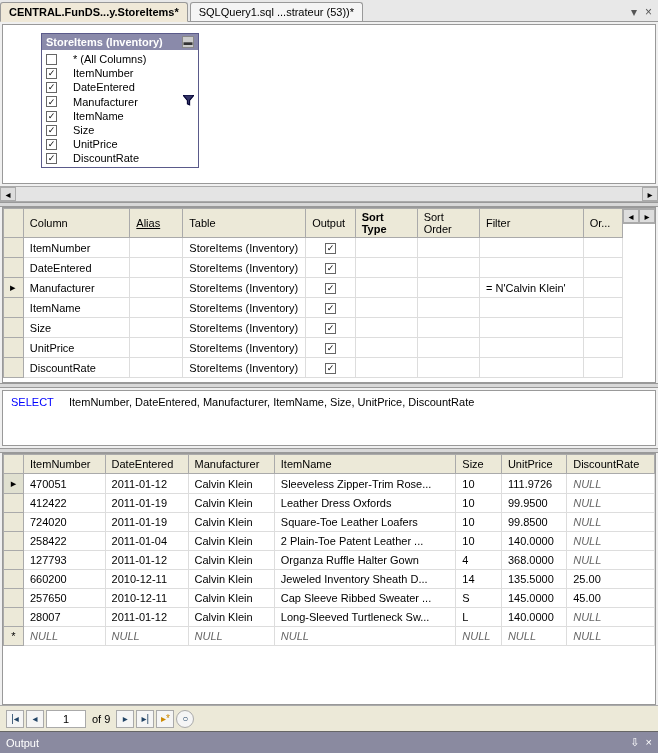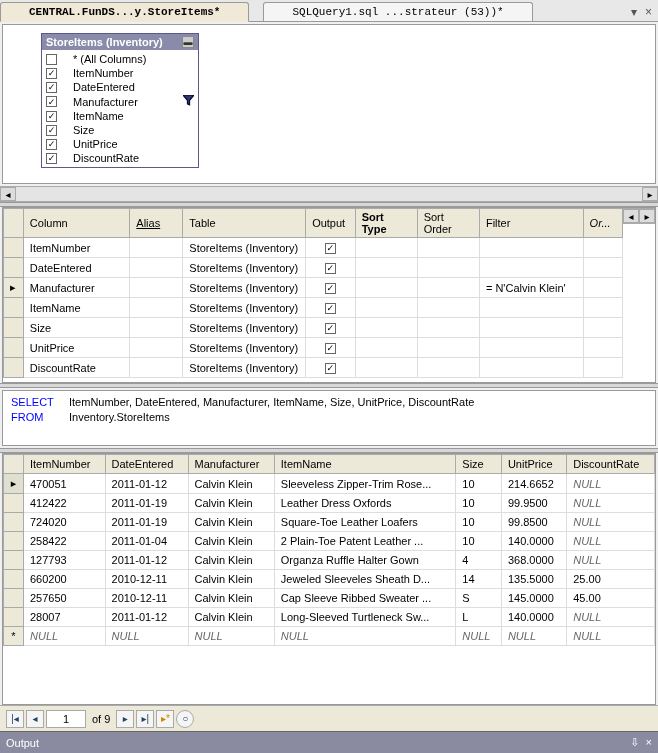--- a/index.html
+++ b/index.html
@@ -1,19 +1,19 @@
 <!DOCTYPE html>
 <html><head>
 <meta charset="utf-8">
 <style>
 * { box-sizing: border-box; margin: 0; padding: 0; font-family: Tahoma, Arial, sans-serif; font-size: 11px; }
 body { width: 658px; height: 753px; background: #f0f0f0; display: flex; flex-direction: column; overflow: hidden; }
 
 .tab-bar { display: flex; background: #e8e8e8; border-bottom: 1px solid #999; height: 22px; align-items: flex-end; }
-.tab { padding: 3px 28px; border: 1px solid #999; border-bottom: none; background: #f5f5f5; margin-right: 14px; cursor: pointer; border-radius: 3px 3px 0 0; font-family: Liberation Mono, monospace; }
+.tab { padding: 3px 8px; border: 1px solid #999; border-bottom: none; background: #f5f5f5; margin-right: 2px; cursor: pointer; border-radius: 3px 3px 0 0; }
 .tab.active { background: #f0e9d8; font-weight: bold; border-bottom: 1px solid #f0e9d8; margin-bottom: -1px; }
 .tab-close { margin-left: auto; display: flex; gap: 4px; padding: 2px 4px; }
 .tab-close span { cursor: pointer; color: #555; font-size: 12px; padding: 0 2px; }
 
 .diagram-pane { background: #fff; border: 1px solid #999; height: 160px; position: relative; margin: 2px; overflow: auto; }
 .table-box { position: absolute; left: 38px; top: 8px; width: 158px; border: 1px solid #5a5a8a; background: #fff; }
 .table-box-header { background: #8a8aaa; color: #fff; padding: 2px 4px; display: flex; justify-content: space-between; align-items: center; font-weight: bold; }
 .table-box-close { cursor: pointer; background: #ccc; color: #333; width: 12px; height: 12px; text-align: center; line-height: 11px; border: 1px solid #888; font-size: 9px; }
 .table-box-body { padding: 2px; }
 .field-row { display: flex; align-items: center; padding: 1px 2px; gap: 16px; }
@@ -127,21 +127,21 @@
       <thead>
           <tr id="criteria-head">
             <th class="rowhdr"></th>
             <th style="width: 110px;">Column</th>
             <th style="width: 55px; text-decoration: underline;">Alias</th>
             <th style="width: 130px;">Table</th>
             <th style="width: 50px;">Output</th>
             <th style="width: 65px; font-weight: bold;">Sort Type</th>
             <th style="width: 65px;">Sort Order</th>
             <th style="width: 110px;">Filter</th>
-            <th style="width: 40px; font-style: italic;">Or...</th>
+            <th style="width: 40px;">Or...</th>
           </tr>
         </thead>
       <tbody id="criteria-body">
           <tr>
             <td class="rowhdr"></td>
             <td>ItemNumber</td>
             <td></td>
             <td>StoreItems (Inventory)</td>
             <td class="output-cell"><span class="field-checkbox checked" style="margin:auto;display:inline-flex"></span></td>
             <td></td>
@@ -223,24 +223,20 @@
     <div class="scroll-track"></div>
     <div class="scroll-btn">▸</div>
   </div>
 </div>
 <div class="splitter-h"></div>
 
 <div class="sql-pane">
   <div class="sql-row">
       <span class="sql-kw sql-label">SELECT</span>
       <span>ItemNumber, DateEntered, Manufacturer, ItemName, Size, UnitPrice, DiscountRate</span>
-    </div>
-  <div class="sql-row">
-      <span class="sql-kw sql-label">FROM</span>
-      <span>Inventory.StoreItems</span>
     </div>
 </div>
 <div class="splitter-h"></div>
 
 <div class="results-pane">
   <table>
     <thead>
         <tr id="results-head">
           <th class="rowhdr"></th>
           <th>ItemNumber</th>
@@ -253,21 +249,21 @@
         </tr>
       </thead>
     <tbody id="results-body">
         <tr class="selected">
           <td class="rowhdr">▸</td>
           <td>470051</td>
           <td>2011-01-12</td>
           <td>Calvin Klein</td>
           <td>Sleeveless Zipper-Trim Rose...</td>
           <td>10</td>
-          <td>214.6652</td>
+          <td>111.9726</td>
           <td class="null">NULL</td>
         </tr>
         <tr>
           <td class="rowhdr"></td>
           <td>412422</td>
           <td>2011-01-19</td>
           <td>Calvin Klein</td>
           <td>Leather Dress Oxfords</td>
           <td>10</td>
           <td>99.9500</td>
@@ -301,21 +297,21 @@
           <td>Organza Ruffle Halter Gown</td>
           <td>4</td>
           <td>368.0000</td>
           <td class="null">NULL</td>
         </tr>
         <tr>
           <td class="rowhdr"></td>
           <td>660200</td>
           <td>2010-12-11</td>
           <td>Calvin Klein</td>
-          <td>Jeweled Sleeveles Sheath D...</td>
+          <td>Jeweled Inventory Sheath D...</td>
           <td>14</td>
           <td>135.5000</td>
           <td>25.00</td>
         </tr>
         <tr>
           <td class="rowhdr"></td>
           <td>257650</td>
           <td>2010-12-11</td>
           <td>Calvin Klein</td>
           <td>Cap Sleeve Ribbed Sweater ...</td>

